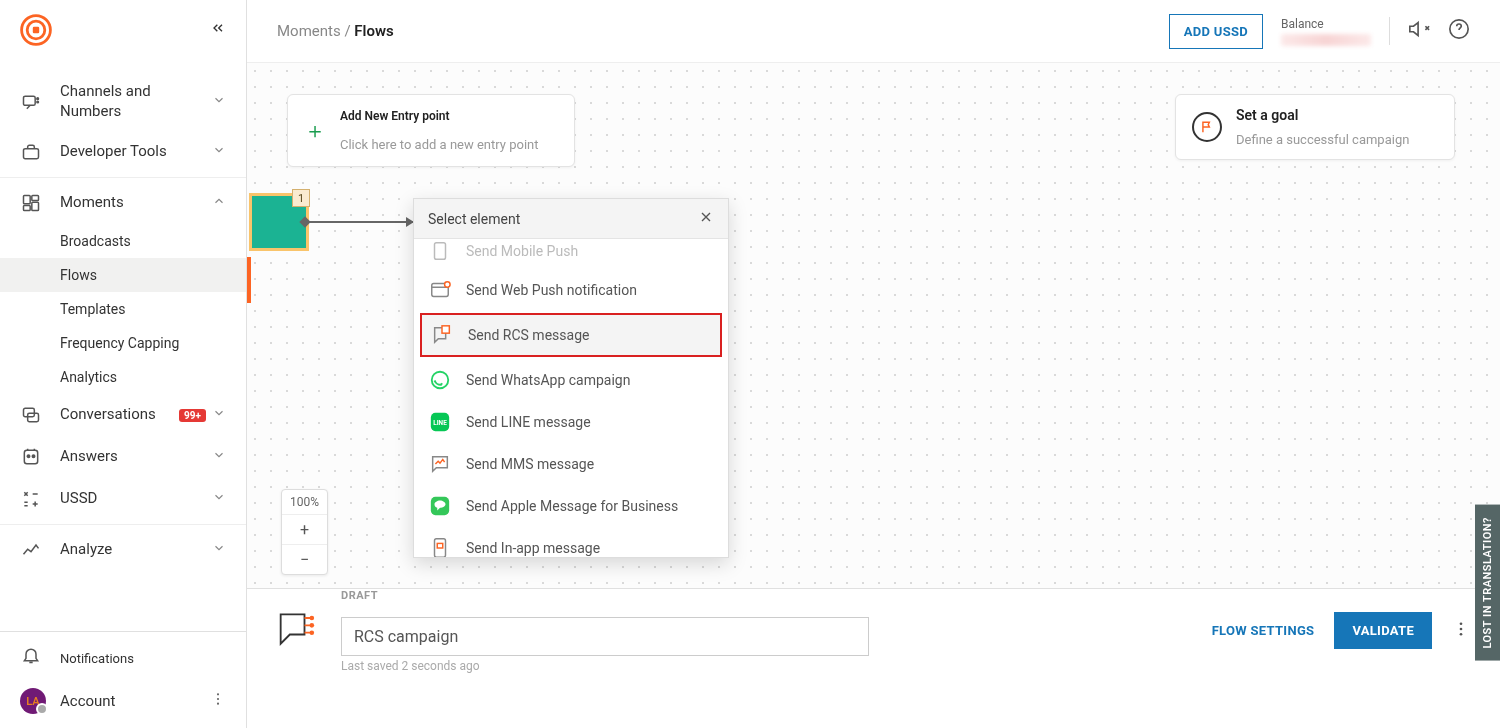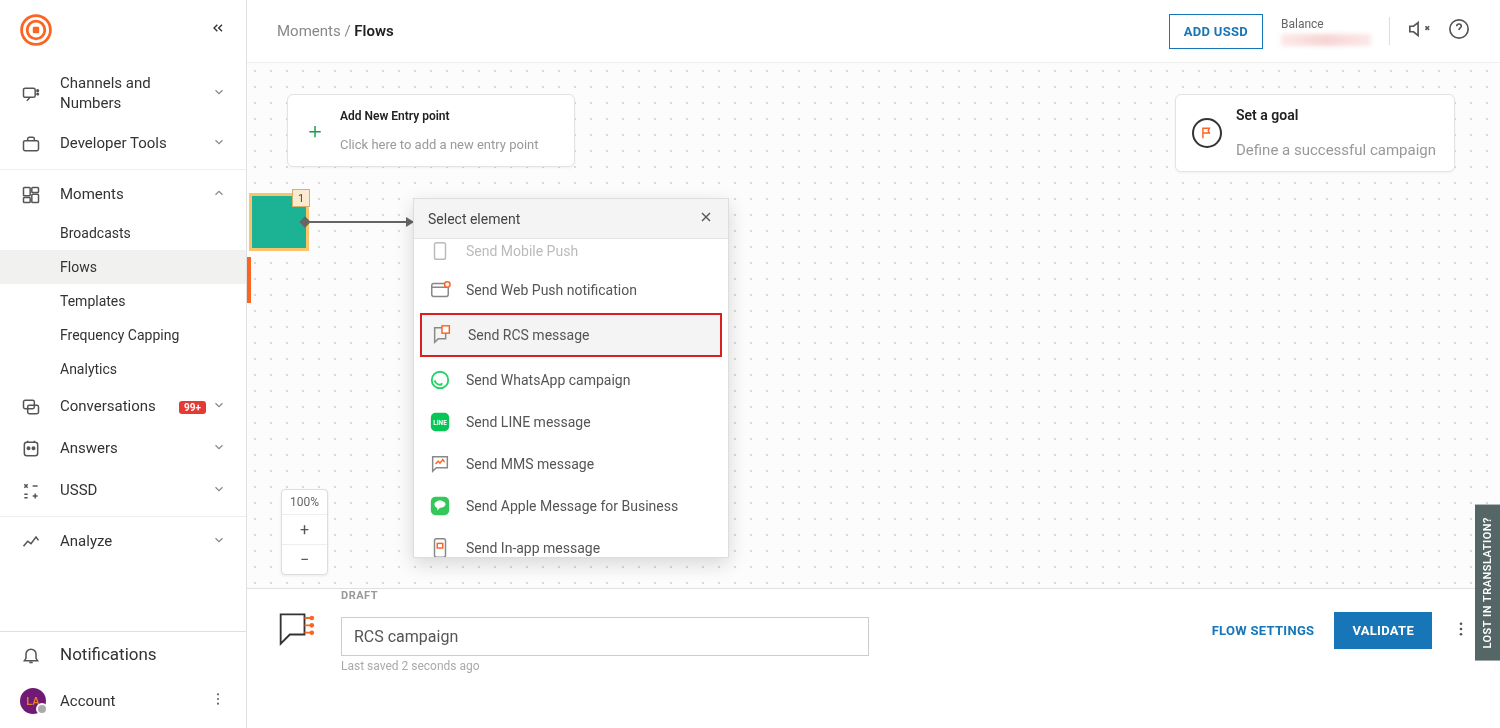--- a/index.html
+++ b/index.html
@@ -1,34 +1,34 @@
 <!DOCTYPE html>
 <html><head>
 <meta charset="utf-8">
 <style>
 * { box-sizing: border-box; margin: 0; padding: 0; font-family: -apple-system, BlinkMacSystemFont, "Segoe UI", Roboto, sans-serif; }
 body { width: 1500px; height: 728px; overflow: hidden; background: #fff; position: relative; }
 
 
-.sidebar { position: absolute; left: 0; top: 0; width: 247px; height: 728px; background: #fff; border-right: 1px solid #e0e0e0; display: flex; flex-direction: column; }
+.sidebar { position: absolute; left: 0; top: 0; width: 247px; height: 728px; background: #fff; border-right: 1px solid #e0e0e0; display: flex; flex-direction: column; gap: 8px; }
 .sidebar-top { padding: 14px 20px 10px; display: flex; align-items: center; justify-content: space-between; }
 .logo { width: 32px; height: 32px; color: #fc6423; }
 .collapse-btn { color: #333; cursor: pointer; }
 .sidebar-nav { flex: 1; overflow-y: auto; padding-top: 8px; }
 .nav-group { border-top: 1px solid #eee; margin-top: 4px; padding-top: 4px; }
 .nav-group:first-child { border-top: none; margin-top: 0; padding-top: 0; }
 .nav-item { display: flex; align-items: center; padding: 10px 20px; cursor: pointer; color: #333; font-size: 15px; position: relative; }
 .nav-item .nav-icon { width: 22px; height: 22px; margin-right: 18px; display: flex; align-items: center; justify-content: center; color: #555; flex-shrink:0; }
 .nav-item .nav-label { flex: 1; line-height: 1.3; }
 .nav-item .chevron { color: #888; }
 .nav-item .badge { background: #e53935; color: #fff; font-size: 10px; font-weight: 700; padding: 1px 5px; border-radius: 3px; margin-right: 6px; }
 .sub-item { padding: 9px 20px 9px 60px; font-size: 14px; color: #333; cursor: pointer; }
 .sub-item.active { background: #f1f1f0; }
 .sidebar-bottom { border-top: 1px solid #e0e0e0; }
-.bottom-item { display: flex; align-items: flex-start; padding: 12px 20px; font-size: 17px; color: #333; cursor: pointer; }
+.bottom-item { display: flex; align-items: flex-end; padding: 12px 20px; font-size: 13px; color: #333; cursor: pointer; }
 .bottom-item .nav-icon { width: 22px; height: 22px; margin-right: 18px; display: flex; align-items: center; justify-content: center; color: #555; }
 .avatar { width: 26px; height: 26px; border-radius: 50%; background: #701a75; color: #e67e22; font-size: 11px; font-weight: 600; display: flex; align-items: center; justify-content: center; margin-right: 14px; position: relative; }
 .avatar::after { content:""; position:absolute; right:-2px; bottom:-1px; width:8px; height:8px; background:#aaa; border-radius:50%; border:2px solid #fff; }
 .account-row { display: flex; align-items: center; padding: 10px 20px 14px; font-size: 15px; color: #333; }
 .kebab { margin-left: auto; color: #666; }
 
 
 .main { position: absolute; left: 247px; top: 0; right: 0; height: 672px; display: flex; flex-direction: column; }
 .topbar { height: 62px; display: flex; align-items: center; padding: 0 30px; }
 .breadcrumb { font-size: 15px; color: #888; }
@@ -43,21 +43,21 @@
 
 .canvas { flex: 1; position: relative; background: #fcfcfc; background-image: radial-gradient(#d9d9d9 1px, transparent 1px); background-size: 16px 16px; border-top: 1px solid #eee; overflow: hidden; }
 .card { position: absolute; background: #fff; border: 1px solid #e3e3e3; border-radius: 6px; box-shadow: 0 1px 3px rgba(0,0,0,0.05); }
 .entry-card { left: 40px; top: 31px; width: 288px; padding: 14px 16px; display: flex; align-items: center; gap: 14px; }
 .plus-icon { color: #1a9c4f; font-size: 22px; font-weight: 300; }
 .entry-card .title { font-size: 12px; font-weight: 600; color: #222; }
 .entry-card .subtitle { font-size: 13px; color: #999; margin-top: 14px; }
 .goal-card { right: 45px; top: 31px; width: 280px; padding: 12px 16px; display: flex; align-items: center; gap: 14px; }
 .goal-icon { width: 30px; height: 30px; border: 2px solid #333; border-radius: 50%; display: flex; align-items: center; justify-content: center; color: #fc6423; font-size: 14px; flex-shrink:0; }
 .goal-card .title { font-size: 14px; font-weight: 600; color: #222; }
-.goal-card .subtitle { font-size: 15px; color: #999; margin-top: 18px; }
+.goal-card .subtitle { font-size: 13px; color: #999; margin-top: 9px; }
 .trigger-node { position: absolute; left: 2px; top: 130px; width: 60px; height: 58px; background: #1bb393; border: 3px solid #f9c46b; }
 .trigger-slot { position: absolute; left: 0; top: 194px; width: 4px; height: 46px; background: #fc6423; }
 .node-badge { position: absolute; left: 45px; top: 126px; width: 18px; height: 18px; background: #faebd0; border: 1px solid #d4b06e; color: #5a4a1f; font-size: 11px; display: flex; align-items: center; justify-content: center; }
 .arrow-line { position: absolute; left: 58px; top: 158px; width: 108px; height: 2px; background: #666; }
 .arrow-line::before { content:""; position:absolute; left:-4px; top:-3px; width:8px; height:8px; background:#666; transform:rotate(45deg); }
 .arrow-line::after { content:""; position:absolute; right:-1px; top:-4px; border-left:8px solid #666; border-top:5px solid transparent; border-bottom:5px solid transparent; }
 
 
 .popover { position: absolute; left: 166px; top: 135px; width: 316px; background: #fff; border: 1px solid #ddd; box-shadow: 0 6px 18px rgba(0,0,0,0.15); }
 .popover-header { display: flex; align-items: center; justify-content: space-between; padding: 10px 14px; background: #f4f4f4; border-bottom: 1px solid #e4e4e4; font-size: 14px; color: #444; }

